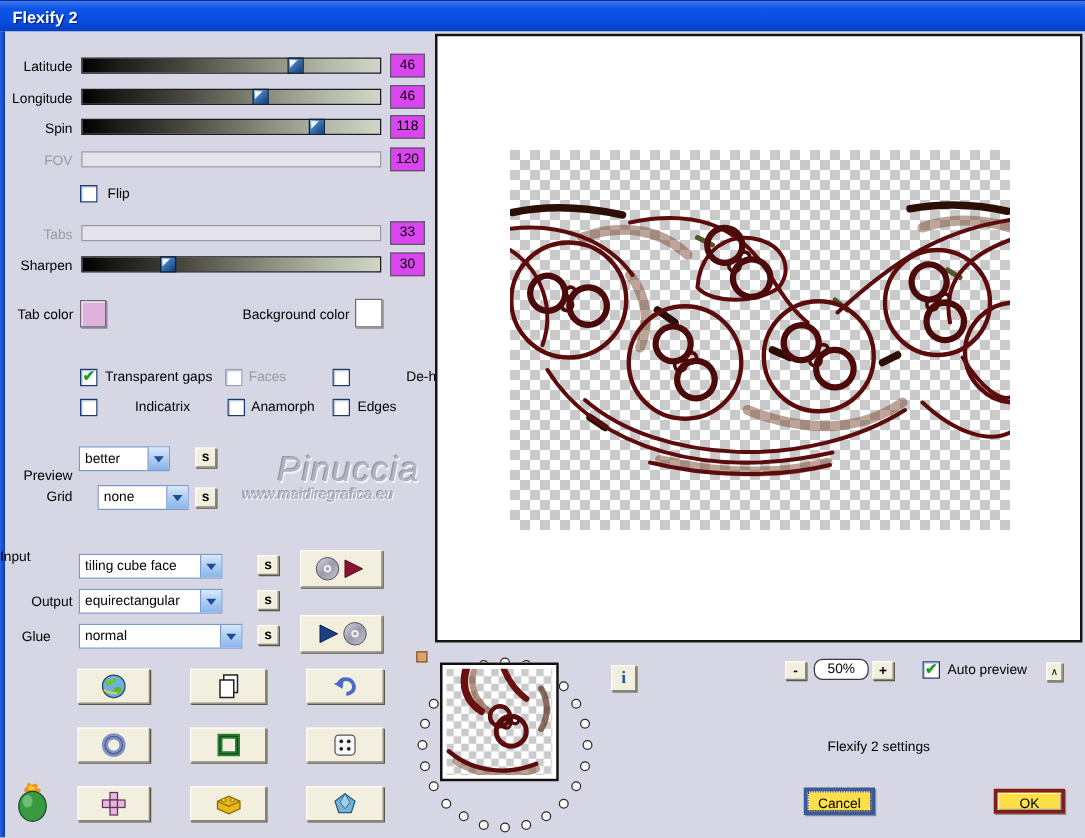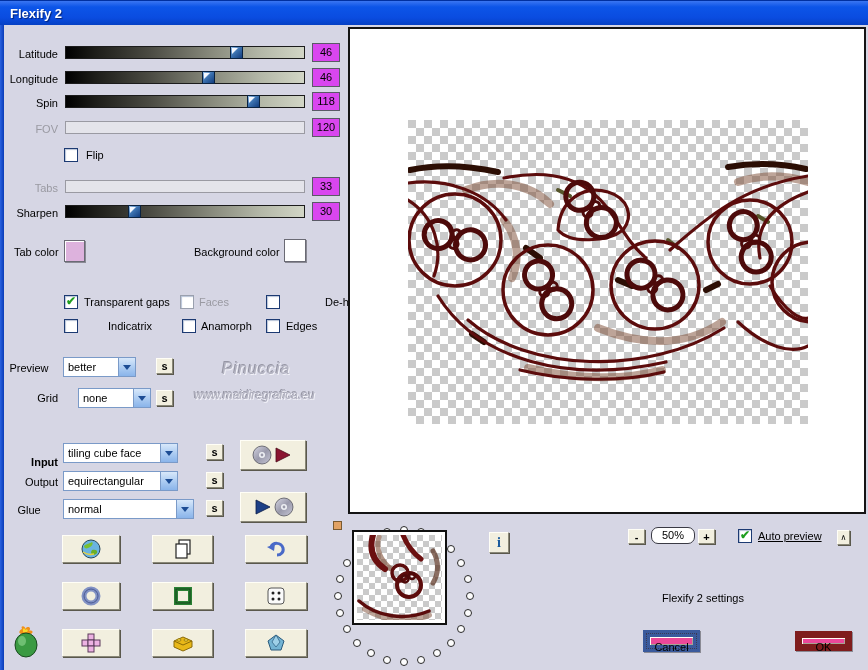--- a/index.html
+++ b/index.html
@@ -88,21 +88,21 @@
   }
   .combo .drop::after {
     content:""; border-top:5px solid #1c4c94;
     border-left:4px solid transparent; border-right:4px solid transparent;
   }
 
   .sbtn { width:17px; height:16px; font-weight:bold; font-size:11px; }
 
   
   .wm1 {
-    position:absolute; left:222px; top:360px; font-size:16px; font-style:italic;
+    position:absolute; left:222px; top:360px; font-size:28px; font-style:italic;
     color:#b2b2c0; text-shadow:1px 1px 0 #f2f2f8, -1px -1px 0 #9696a4;
     letter-spacing:1px;
   }
   .wm2 {
     position:absolute; left:194px; top:388px; font-size:12px; font-style:italic;
     color:#b2b2c0; text-shadow:1px 1px 0 #f2f2f8, -1px -1px 0 #9696a4;
   }
 
   
   .preview-panel {
@@ -126,21 +126,21 @@
     background:#e2a264; border:1px solid #7a5a30;
   }
 
   
   .zoomdisp {
     position:absolute; left:651px; top:527px; width:44px; height:17px;
     background:#fff; border:1.5px solid #3a3a44; border-radius:7px;
     text-align:center; line-height:14px;
   }
   .okbtn {
-    background:#ec4899; border:7px solid #7f1d1d;
+    background:#fde047; border:3px solid #7f1d1d;
     box-shadow:inset 1px 1px 0 #fffef6, inset -1px -1px 0 #a8a494, 1px 1px 0 #8a8a94;
     position:absolute; text-align:center;
   }
   .focus-dotted { outline:1px dotted #3a3a54; outline-offset:-4px; border-color:#3a5a9c; }
 
   .settings-label { position:absolute; left:632px; top:592px;padding-left:30px; }
 
   .icon-inline { display:block; }
 </style>
 </head>
@@ -219,38 +219,38 @@
 </div>
 <div class="cbwrap">
   <div class="cb" style="left:182px; top:319px;"></div>
   <span class="cblbl" style="left:201px; top:320px; position:absolute;">Anamorph</span>
 </div>
 <div class="cbwrap">
   <div class="cb" style="left:266px; top:319px;"></div>
   <span class="cblbl" style="left:286px; top:320px; position:absolute;">Edges</span>
 </div>
 
-<span style="position:absolute; left:0; top:362px; width:58px; text-align:center;">Preview</span>
+<span style="position:absolute; left:0; top:375px; width:58px; text-align:right;">Preview</span>
 <div class="combo" style="left:63px; top:357px; width:73px;">
   <span class="val">better</span>
   <span class="drop"></span>
 </div>
 <div class="btn sbtn" style="left:156px; top:358px;">s</div>
 
 <span style="position:absolute; left:0; top:392px; width:58px; text-align:right;">Grid</span>
 <div class="combo" style="left:78px; top:388px; width:73px;">
   <span class="val">none</span>
   <span class="drop"></span>
 </div>
 <div class="btn sbtn" style="left:156px; top:390px;">s</div>
 
 <span class="wm1">Pinuccia</span>
 <span class="wm2">www.maidiregrafica.eu</span>
 
-<span style="position:absolute; left:0; top:456px; width:58px; text-align:right;font-weight:bold;">Input</span>
+<span style="position:absolute; left:0; top:440px; width:58px; ">Input</span>
 <div class="combo" style="left:63px; top:443px; width:115px;">
   <span class="val">tiling cube face</span>
   <span class="drop"></span>
 </div>
 <div class="btn sbtn" style="left:206px; top:444px;">s</div>
 
 <span style="position:absolute; left:0; top:476px; width:58px; text-align:right;">Output</span>
 <div class="combo" style="left:63px; top:471px; width:115px;">
   <span class="val">equirectangular</span>
   <span class="drop"></span>
@@ -496,21 +496,21 @@
 <div class="btn" style="left:628px; top:529px; width:17px; height:15px; font-weight:bold;">
   <span>-</span>
 </div>
 <div class="zoomdisp">50%</div>
 <div class="btn" style="left:698px; top:529px; width:17px; height:15px; font-weight:bold;">
   <span>+</span>
 </div>
 
 <div class="cbwrap checked" id="autoprev">
   <div class="cb" style="left:738px; top:529px;"></div>
-  <span class="cblbl" style="left:758px; top:530px; position:absolute;text-decoration:underline;">Auto preview</span>
+  <span class="cblbl" style="left:758px; top:530px; position:absolute;">Auto preview</span>
 </div>
 <div class="btn" style="left:837px; top:530px; width:13px; height:15px; font-size:8px;">
   <span>∧</span>
 </div>
 
 <span class="settings-label">Flexify 2 settings</span>
 
 <div class="okbtn focus-dotted" style="left:643px; top:630px; width:57px; height:22px; line-height:20px;">
   <span>Cancel</span>
 </div>

